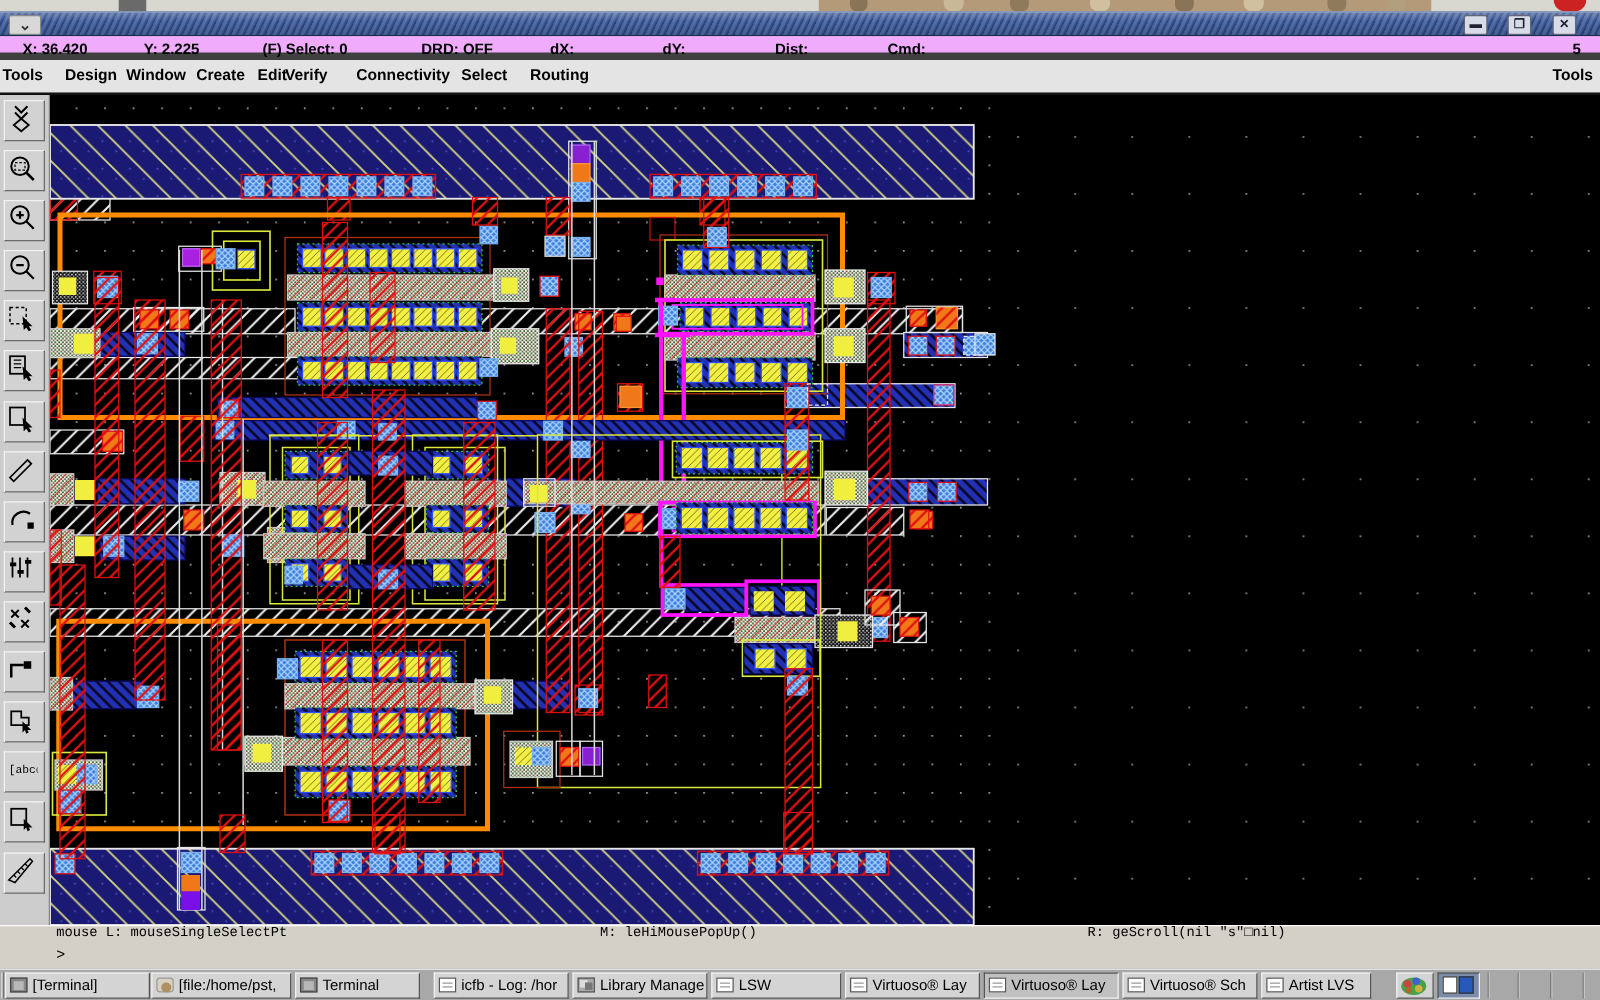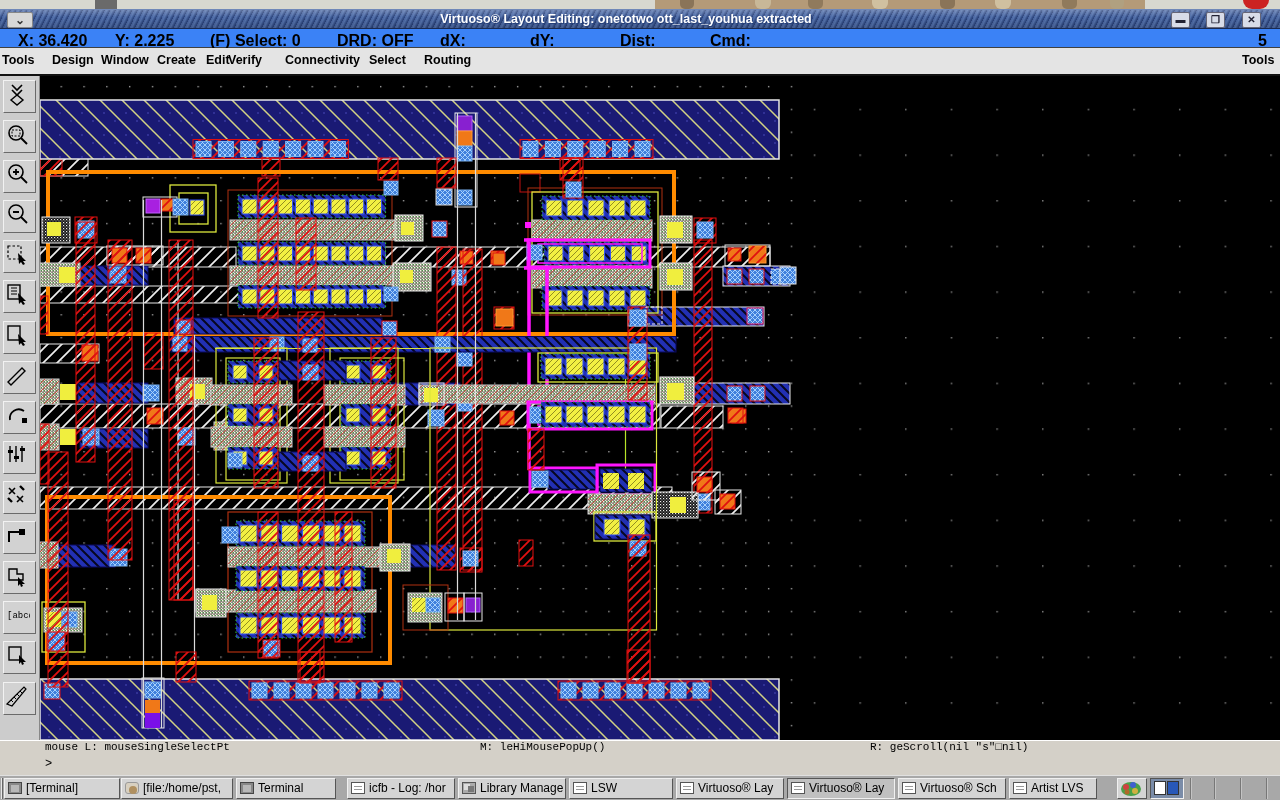--- a/index.html
+++ b/index.html
@@ -4,21 +4,21 @@
 html,body{width:1280px;height:800px;overflow:hidden;background:#000;font-family:"Liberation Sans",sans-serif}
 #page{position:relative;width:1280px;height:800px;background:#d4d0c8}
 .abs{position:absolute}
 #topstrip{left:0;top:0;width:1280px;height:9px;background:#d8d8d0}
 #topstrip .tan{position:absolute;left:655px;top:0;width:490px;height:9px;background:#b49a78}
 #topstrip .redc{position:absolute;left:1243px;top:0;width:26px;height:9px;background:#cc2222;border-radius:0 0 12px 12px}
 #titlebar{left:0;top:9px;width:1280px;height:20px;background:linear-gradient(180deg,rgba(255,255,255,0.22),rgba(255,255,255,0) 40%,rgba(0,0,0,0.15)),repeating-linear-gradient(115deg,#46629e 0,#5674ae 2px,#324c86 4px,#2b4278 5px);border-top:1px solid #7088b8;border-bottom:1px solid #1a2a50}
 #titlebar .vbtn{position:absolute;left:7px;top:2px;width:26px;height:16px;background:#d8d8d8;border:1px solid #888;border-radius:2px;color:#222;font-size:11px;text-align:center;line-height:14px;font-weight:bold}
 #titlebar .title{position:absolute;left:0;right:28px;top:2px;text-align:center;color:#fff;font-weight:bold;font-size:12.5px;text-shadow:1px 1px 0 #26407a}
 .wbtn{position:absolute;top:2px;width:19px;height:16px;background:#d8dce8;border:1px solid #667;border-radius:2px;color:#223;font-size:10px;text-align:center;line-height:14px;font-weight:bold}
-#statusbar{left:0;top:29px;width:1280px;height:19px;background:#3b82f6;border-bottom:1px solid #404040;font-size:16px;font-weight:bold;color:#000}
+#statusbar{left:0;top:29px;width:1280px;height:19px;background:#f0abfc;border-bottom:6px solid #404040;font-size:12px;font-weight:bold;color:#000}
 #statusbar span{position:absolute;top:3px}
 #menubar{left:0;top:48px;width:1280px;height:26px;background:#e4e4e4;font-size:12.5px;font-weight:bold;color:#000}
 #menubar span{position:absolute;top:5px}
 #mborder{left:0;top:74px;width:1280px;height:2px;background:#111}
 #toolcol{left:0;top:76px;width:40px;height:664px;background:#ccc;border-right:1px solid #888}
 .tbtn{position:absolute;left:3px;width:33px;height:33px;background:#d2d2d2;border:1px solid;border-color:#f2f2f2 #6a6a6a #6a6a6a #f2f2f2}
 #mousebar{left:0;top:740px;width:1280px;height:14px;background:#d4d0c8;border-top:1px solid #fff;font-family:"Liberation Mono",monospace;font-size:11px;color:#000}
 #mousebar span{position:absolute;top:0px}
 #prompt{left:0;top:754px;width:1280px;height:21px;background:#d4d0c8;font-family:"Liberation Mono",monospace;font-size:12px;color:#000}
 #taskbar{left:0;top:775px;width:1280px;height:25px;background:#a8a8a8;border-top:1px solid #e0e0e0}
@@ -36,21 +36,20 @@
       <div style="position:absolute;left:808px;top:0;width:15px;height:9px;background:#907a5c;border-radius:0 0 5px 5px"></div>
       <div style="position:absolute;left:872px;top:0;width:16px;height:9px;background:#d0c0a0;border-radius:0 0 6px 6px"></div>
       <div style="position:absolute;left:940px;top:0;width:15px;height:9px;background:#8a7458;border-radius:0 0 5px 5px"></div>
       <div style="position:absolute;left:995px;top:0;width:16px;height:9px;background:#d0c0a0;border-radius:0 0 6px 6px"></div>
       <div style="position:absolute;left:1062px;top:0;width:15px;height:9px;background:#907a5c;border-radius:0 0 5px 5px"></div>
       <div style="position:absolute;left:1110px;top:0;width:14px;height:9px;background:#b0a080;border-radius:0 0 5px 5px"></div>
       <div class="redc"></div>
     </div>
 <div class="abs" id="titlebar">
       <div class="vbtn" style="color:#333;font-size:12px">⌄</div>
-<div class="title">Virtuoso® Layout Editing: onetotwo ott_last_youhua extracted</div>
 <div class="wbtn" style="left:1171px">▬</div>
       <div class="wbtn" style="left:1206px">❐</div>
       <div class="wbtn" style="left:1242px">✕</div>
 </div>
 <div class="abs" id="statusbar">
 <span style="left:18px">X: 36.420</span>
       <span style="left:115px">Y: 2.225</span>
 <span style="left:210px">(F) Select: 0</span>
       <span style="left:337px">DRD: OFF</span>
 <span style="left:440px">dX:</span>

